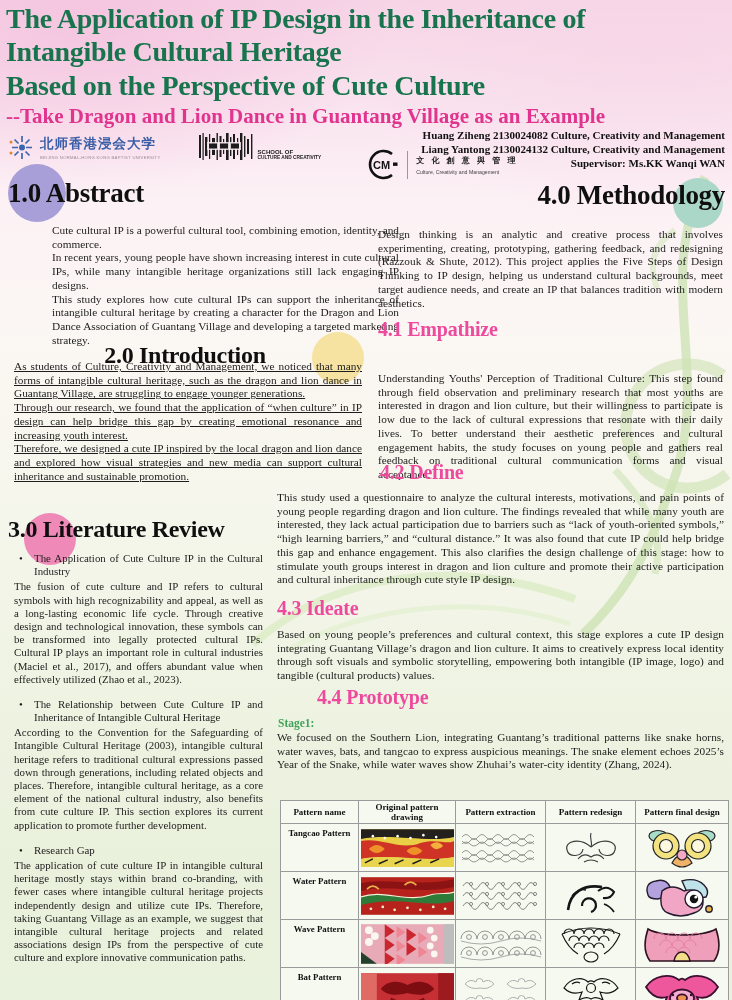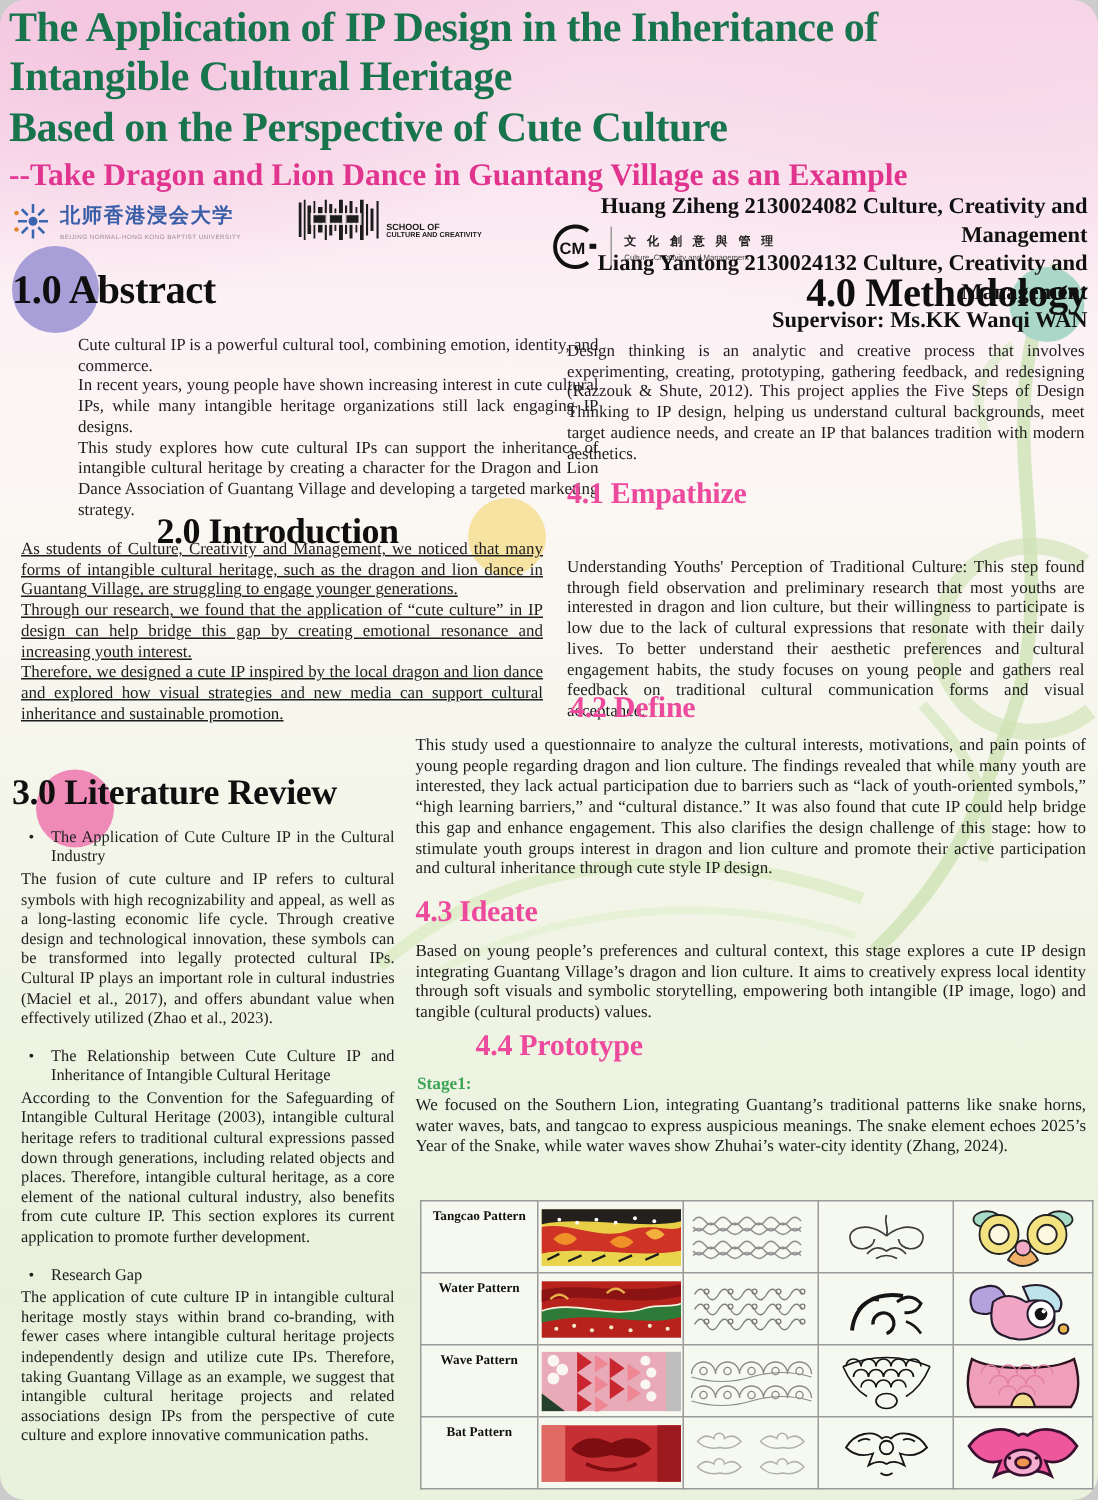--- a/index.html
+++ b/index.html
@@ -3,29 +3,28 @@
 <meta charset="utf-8">
 <style>
   html,body { margin:0; padding:0; background:#ccc; }
   .poster {
     position:relative; width:732px; height:1000px; overflow:hidden;
     font-family:"Liberation Serif", serif; color:#1e1e1e;
     background:
       radial-gradient(ellipse 420px 240px at 12% 2%, rgba(244,194,222,.85), rgba(244,194,222,0) 72%),
       radial-gradient(ellipse 420px 240px at 88% 4%, rgba(247,214,231,.7), rgba(247,214,231,0) 75%),
       linear-gradient(to bottom, #f6d4e6 0%, #f9e2ee 9%, #fcf1f5 20%, #fbf7f3 34%, #f5f6eb 52%, #eef3e2 70%, #e9f1dc 86%, #e9f2dc 100%);
-    border-radius: 17px;
   }
   .abs { position:absolute; }
   .z2 { z-index:2; }
   .circle { position:absolute; border-radius:50%; z-index:1; }
   .vine { position:absolute; z-index:0; }
   .title { color:#17744d; font-weight:bold; font-size:28px; line-height:1.19; letter-spacing:-0.3px; }
   .subtitle { color:#e0348e; font-weight:bold; font-size:21px; line-height:1.1; margin-top:3px; }
-  .authors { font-size:15px; font-weight:bold; line-height:1.26; text-align:right; color:#111; }
+  .authors { font-size:11px; font-weight:bold; line-height:1.26; text-align:right; color:#111; }
   .h1 { font-weight:bold; font-size:27px; color:#0f0f0f; letter-spacing:-0.3px; }
   .h1b { font-weight:bold; font-size:24px; color:#0f0f0f; letter-spacing:-0.3px; }
   .h-pink { font-weight:bold; font-size:20px; color:#ee4a9d; letter-spacing:-0.2px; }
   .body-text { font-size:11.3px; line-height:1.215; text-align:justify; color:#1d1d1d; }
   .body-sm { font-size:10.9px; line-height:1.21; text-align:justify; color:#1d1d1d; }
   .stage { font-size:11.5px; font-weight:bold; color:#3da458; }
   .bullet-row { display:flex; margin-bottom:2px; }
   .bullet-marker { width:15px; padding-left:5px; flex:none; }
   .bullet-title { flex:1; text-align:justify; }
   .lit-gap { height:12px; }
@@ -144,21 +143,21 @@
   <div class="abs z2 h1" style="left:8px; top:178px;">1.0 Abstract</div>
   <div class="abs z2 body-text" style="left:16px; top:224px; width:347px;margin-left:36px;">
     <div>Cute cultural IP is a powerful cultural tool, combining emotion, identity, and commerce.</div>
     <div>In recent years, young people have shown increasing interest in cute cultural IPs, while many intangible heritage organizations still lack engaging IP designs.</div>
     <div>This study explores how cute cultural IPs can support the inheritance of intangible cultural heritage by creating a character for the Dragon and Lion Dance Association of Guantang Village and developing a targeted marketing strategy.</div>
   </div>
 
   <div class="abs z2 h1b" style="left:8px; top:342px; width:354px; text-align:center;">2.0 Introduction</div>
   <div class="abs z2 body-text" style="left:14px; top:360px; width:348px;text-decoration:underline;">
     <div>As students of Culture, Creativity and Management, we noticed that many forms of intangible cultural heritage, such as the dragon and lion dance in Guantang Village, are struggling to engage younger generations.</div>
-    <div>Through our research, we found that the application of “cute culture” in IP design can help bridge this gap by creating emotional resonance and increasing youth interest.</div>
+    <div>Through our research, we found that the application of “when culture” in IP design can help bridge this gap by creating emotional resonance and increasing youth interest.</div>
     <div>Therefore, we designed a cute IP inspired by the local dragon and lion dance and explored how visual strategies and new media can support cultural inheritance and sustainable promotion.</div>
   </div>
 
   <div class="abs z2 h1b" style="left:8px; top:516px;">3.0 Literature Review</div>
   <div class="abs z2 body-sm" style="left:14px; top:552px; width:249px;">
     <div class="bullet-row">
       <span class="bullet-marker">•</span>
       <span class="bullet-title">The Application of Cute Culture IP in the Cultural Industry</span>
     </div>
     <div>The fusion of cute culture and IP refers to cultural symbols with high recognizability and appeal, as well as a long-lasting economic life cycle. Through creative design and technological innovation, these symbols can be transformed into legally protected cultural IPs. Cultural IP plays an important role in cultural industries (Maciel et al., 2017), and offers abundant value when effectively utilized (Zhao et al., 2023).</div>
@@ -195,20 +194,27 @@
   <div class="abs z2" style="left:280px; top:800px;">
     <table class="pattern-table">
       <colgroup>
           <col style="width:78px">
           <col style="width:97px">
           <col style="width:90px">
           <col style="width:90px">
           <col style="width:93px">
         </colgroup>
       <tbody>
+          <tr>
+        <th>Pattern name</th>
+        <th>Original pattern drawing</th>
+        <th>Pattern extraction</th>
+        <th>Pattern redesign</th>
+        <th>Pattern final design</th>
+      </tr>
 
       <tr>
         <td class="label">Tangcao Pattern</td>
         <td>
               <svg class="cell-img" width="93" height="38" viewBox="0 0 94 38">
           <rect width="94" height="38" fill="#e9cf45"></rect>
           <path d="M0,0 H94 V8 C70,14 28,4 0,10 Z" fill="#23201e"></path>
           <g fill="#fff">
                   <circle cx="12" cy="7" r="1.3"></circle>
                   <circle cx="24" cy="9" r="1.3"></circle>

